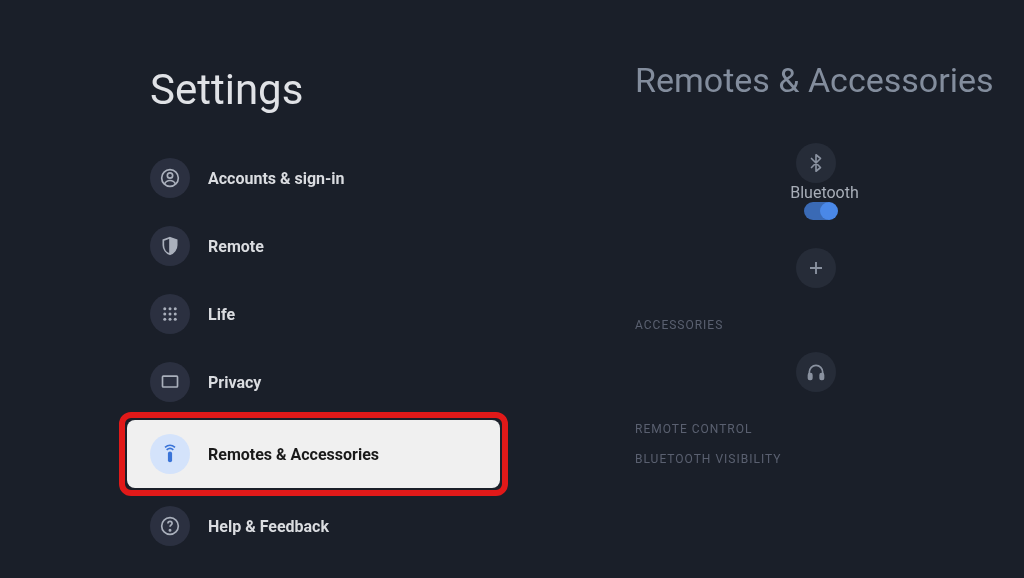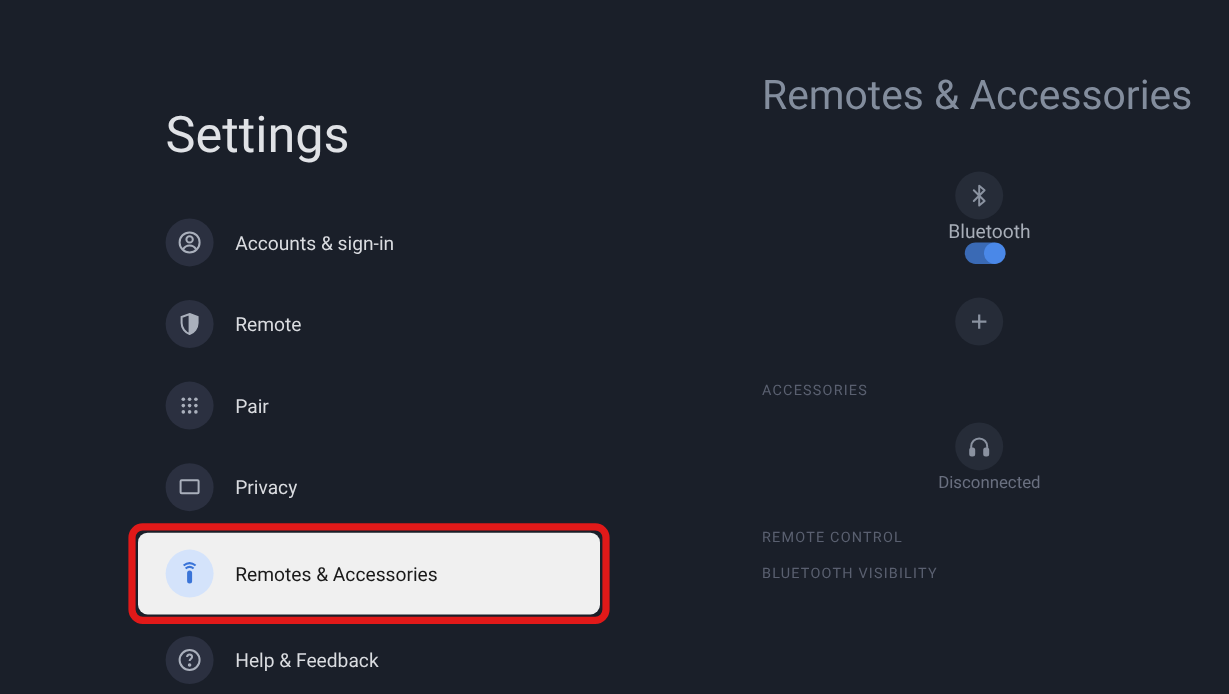--- a/index.html
+++ b/index.html
@@ -10,23 +10,22 @@
     }
     body {
       width: 1024px;
       height: 578px;
       background: #1a1f29;
       overflow: hidden;
       display: flex;
     }
     .left-panel {
       width: 605px;
-      padding: 65px 0 0 0;
-      position: relative;
-      margin-top: 24px;
+      padding: 65px 0 0 12px;
+      position: relative;
     }
     .settings-title {
       font-size: 42px;
       font-weight: 400;
       color: #e0e2e6;
       margin-left: 138px;
       margin-bottom: 30px;
     }
     .menu-list {
       display: flex;
@@ -46,21 +45,21 @@
       background: #2b3040;
       display: flex;
       align-items: center;
       justify-content: center;
       margin-right: 18px;
       flex-shrink: 0;
     }
     .menu-label {
       font-size: 16px;
       color: #dadce0;
-      font-weight: 400;
+      font-weight: 700;
     }
     .menu-item.selected {
       background: #f0f0f0;
       border-radius: 8px;
       margin: 4px 105px 4px 115px;
       padding: 14px 20px 14px 23px;
       position: relative;
     }
     .menu-item.selected .menu-icon-wrap {
       background: #d4e3fb;
@@ -188,21 +187,21 @@
             <circle cx="12" cy="5" r="2"></circle>
             <circle cx="19" cy="5" r="2"></circle>
           <circle cx="5" cy="12" r="2"></circle>
             <circle cx="12" cy="12" r="2"></circle>
             <circle cx="19" cy="12" r="2"></circle>
           <circle cx="5" cy="19" r="2"></circle>
             <circle cx="12" cy="19" r="2"></circle>
             <circle cx="19" cy="19" r="2"></circle>
         </svg>
       </div>
-      <span class="menu-label">Pair</span>
+      <span class="menu-label">Life</span>
     </div>
 
     <div class="menu-item">
       <div class="menu-icon-wrap">
         <svg width="20" height="20" viewBox="0 0 24 24" fill="none" stroke="#aab0bc" stroke-width="2">
           <rect x="3" y="5" width="18" height="13" rx="1"></rect>
         </svg>
       </div>
       <span class="menu-label">Privacy</span>
     </div>
@@ -260,21 +259,20 @@
 
   <div class="right-item">
     <div class="right-icon-wrap">
       <svg width="20" height="20" viewBox="0 0 24 24" fill="none" stroke="#8a92a0" stroke-width="2">
         <path d="M4 15v-3a8 8 0 0 1 16 0v3"></path>
         <rect x="3" y="14" width="4" height="7" rx="1.5" fill="#8a92a0"></rect>
         <rect x="17" y="14" width="4" height="7" rx="1.5" fill="#8a92a0"></rect>
       </svg>
     </div>
     <div class="right-item-text">
-      <div class="right-sublabel">Disconnected</div>
     </div>
   </div>
 
   <div class="section-header">REMOTE CONTROL</div>
 
 
   <div class="section-header">BLUETOOTH VISIBILITY</div>
 
 </div>
 

